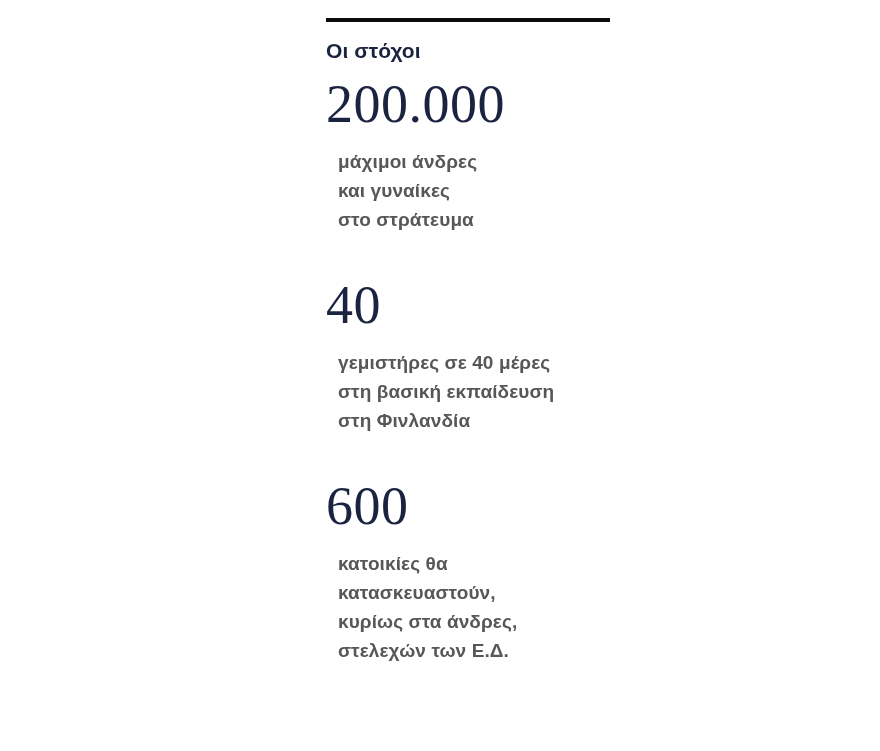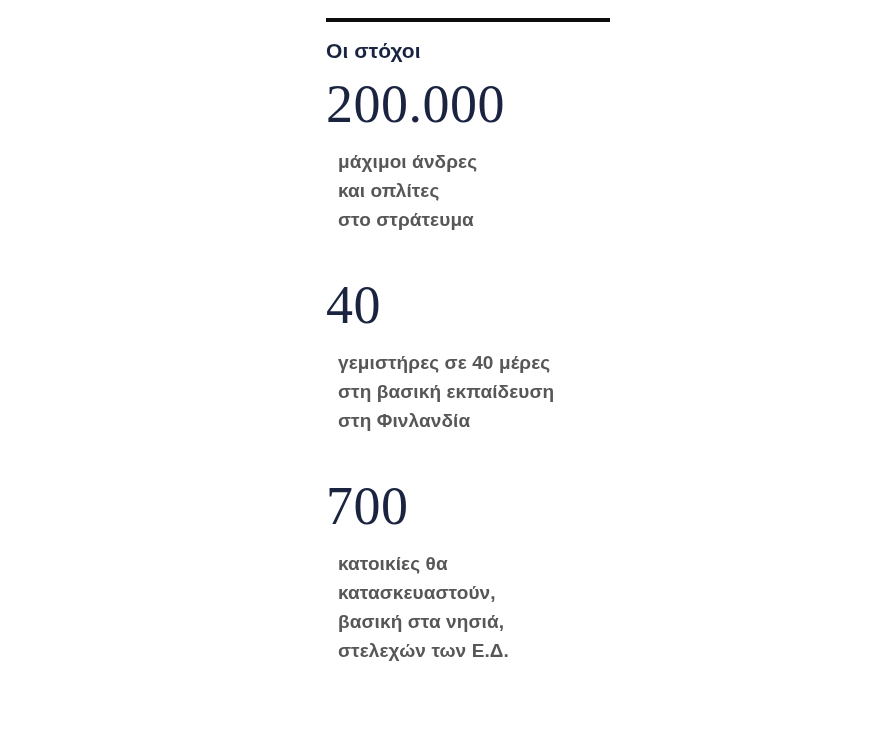--- a/index.html
+++ b/index.html
@@ -78,37 +78,37 @@
 <div class="infographic">
 
   <div class="top-rule"></div>
 
   <h1 class="panel-title">Οι στόχοι</h1>
 
   <div class="stat-block">
     <div class="stat-figure">200.000</div>
     <p class="stat-caption">
       <span class="caption-line">μάχιμοι άνδρες</span>
-      <span class="caption-line">και οπλίτες</span>
+      <span class="caption-line">και γυναίκες</span>
       <span class="caption-line">στο στράτευμα</span>
     </p>
   </div>
 
   <div class="stat-block">
     <div class="stat-figure">40</div>
     <p class="stat-caption">
       <span class="caption-line">γεμιστήρες σε 40 μέρες</span>
       <span class="caption-line">στη βασική εκπαίδευση</span>
       <span class="caption-line">στη Φινλανδία</span>
     </p>
   </div>
 
   <div class="stat-block">
-    <div class="stat-figure">700</div>
+    <div class="stat-figure">600</div>
     <p class="stat-caption">
       <span class="caption-line">κατοικίες θα</span>
       <span class="caption-line">κατασκευαστούν,</span>
-      <span class="caption-line">βασική στα νησιά,</span>
+      <span class="caption-line">κυρίως στα άνδρες,</span>
       <span class="caption-line">στελεχών των Ε.Δ.</span>
     </p>
   </div>
 
 </div>
 
 </body></html>

